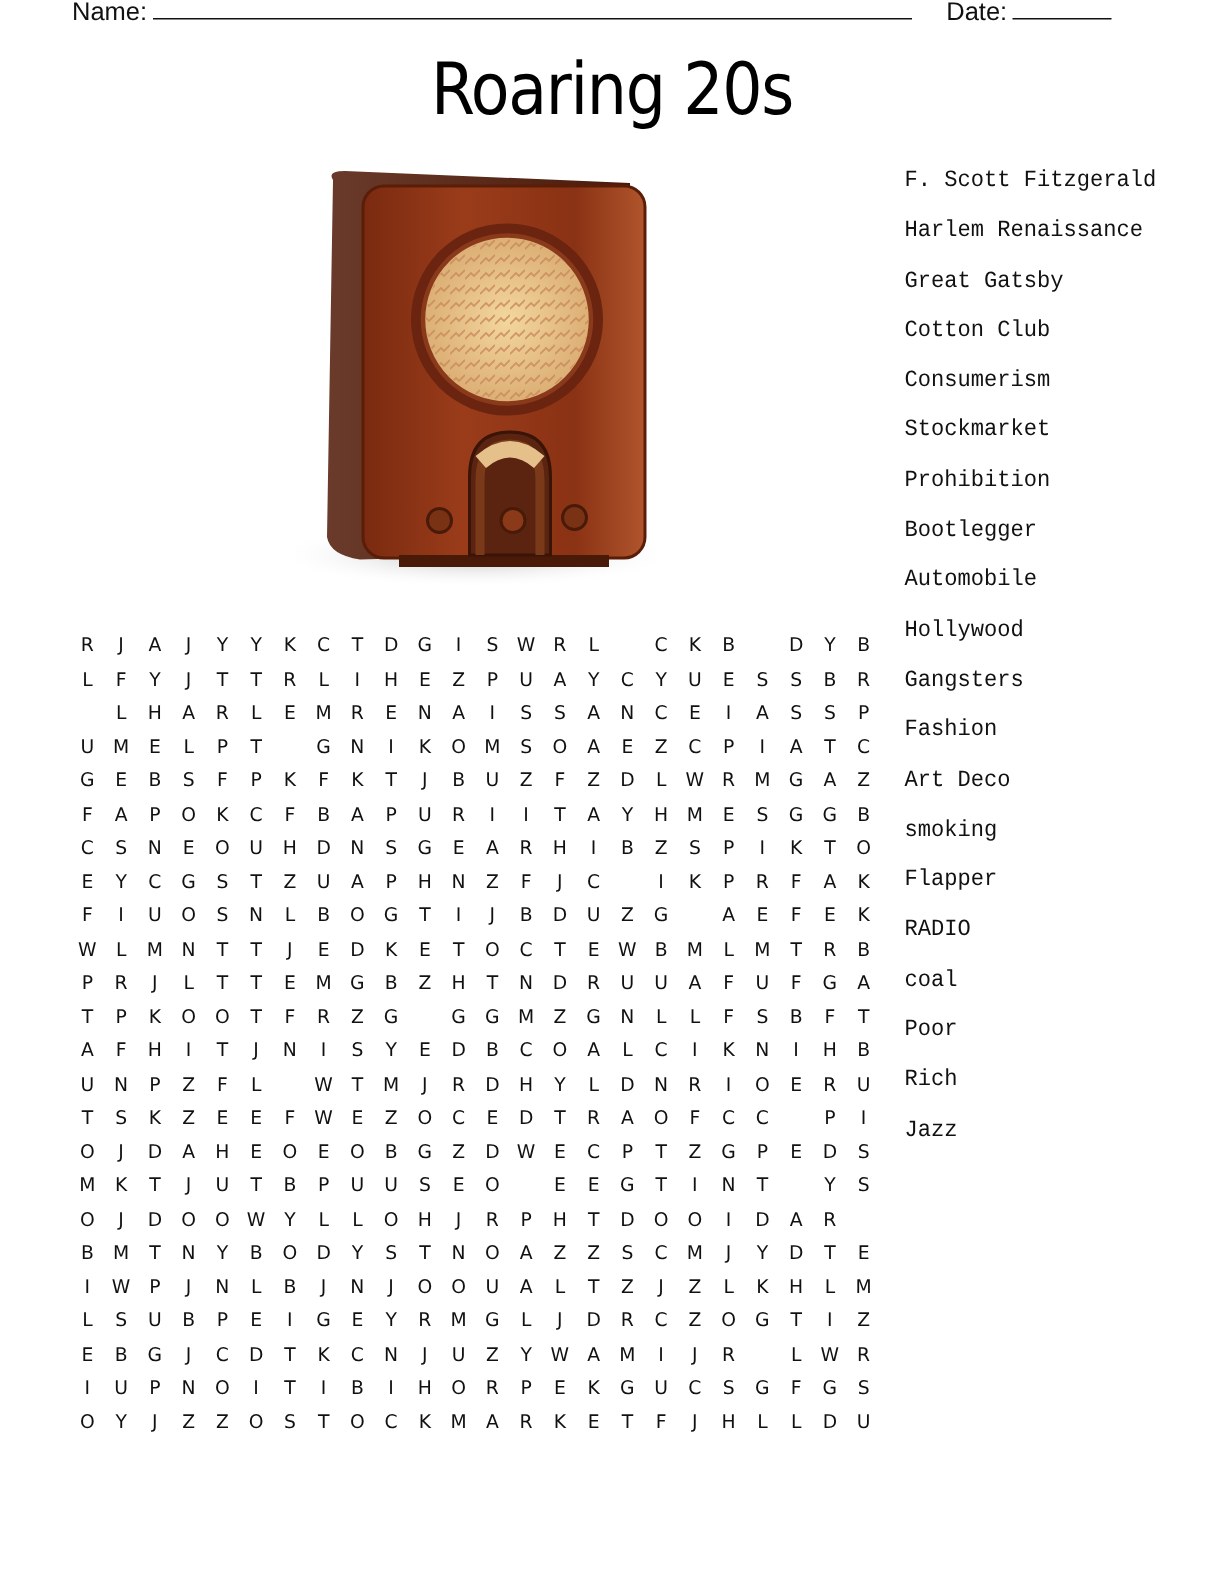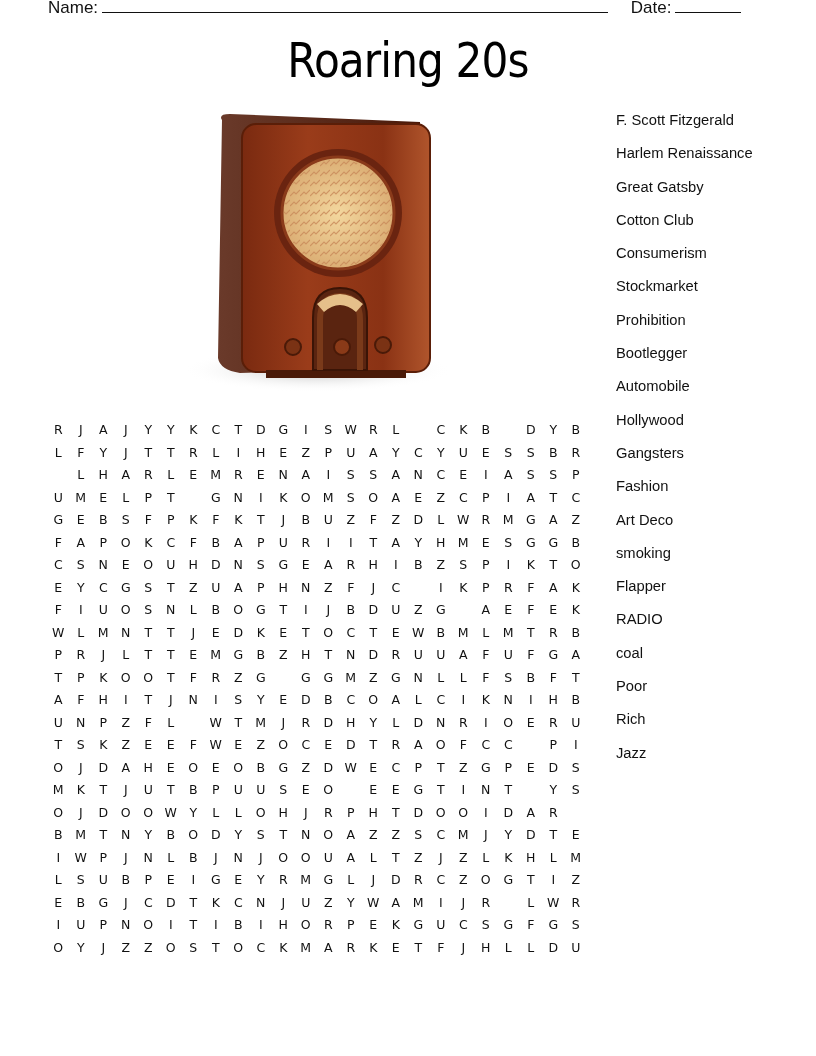--- a/index.html
+++ b/index.html
@@ -4,21 +4,21 @@
 <style>
   html, body { margin: 0; padding: 0; background: #ffffff; }
   body { width: 816px; height: 1056px; position: relative; overflow: hidden; font-family: "DejaVu Sans", sans-serif; color: #111; }
   .header-line { position: absolute; top: -2px; left: 48px; font-family: "Liberation Sans", sans-serif; font-size: 17px; white-space: nowrap; color: #111; }
   .header-line .blank { display: inline-block; border-bottom: 1px solid #111; height: 14px; vertical-align: baseline; }
   .name-blank { width: 506px; margin-left: 4px; }
   .date-label { margin-left: 18px; }
   .date-blank { width: 66px; margin-left: 4px; }
   .title { position: absolute; top: 32px; left: 0; width: 816px; text-align: center; font-family: "DejaVu Sans", sans-serif; font-size: 48px; letter-spacing: -1px; color: #000; transform: scaleX(0.88); }
   .radio-wrap { position: absolute; left: 180px; top: 108px; width: 275px; height: 290px; }
-  .words { position: absolute; left: 616px; top: 108px; font-family: Liberation Sans, sans-serif; font-size: 15.5px; color: #111; }
+  .words { position: absolute; left: 603px; top: 108px; font-family: Liberation Mono, monospace; font-size: 15.5px; color: #111; }
   .word { height: 33.3px; line-height: 24px; white-space: nowrap; transform: scaleX(0.95); transform-origin: left; }
   .grid { position: absolute; left: 47px; top: 421px; }
   .grid-row { display: flex; height: 22.5px; }
   .cell { width: 22.5px; text-align: center; font-family: "DejaVu Sans", sans-serif; font-size: 12.5px; line-height: 18px; color: #111; }
 </style>
 </head>
 <body>
 
 <div class="header-line">
   <span>Name:</span><span class="blank name-blank"></span>

